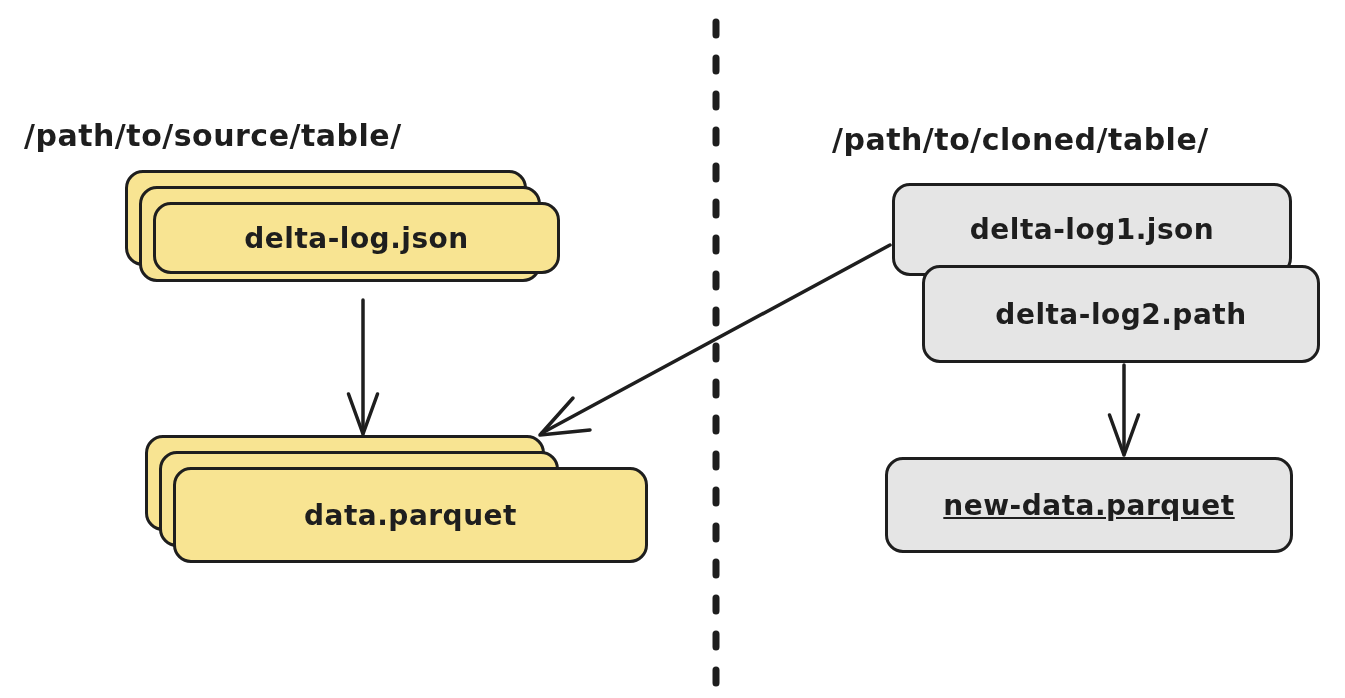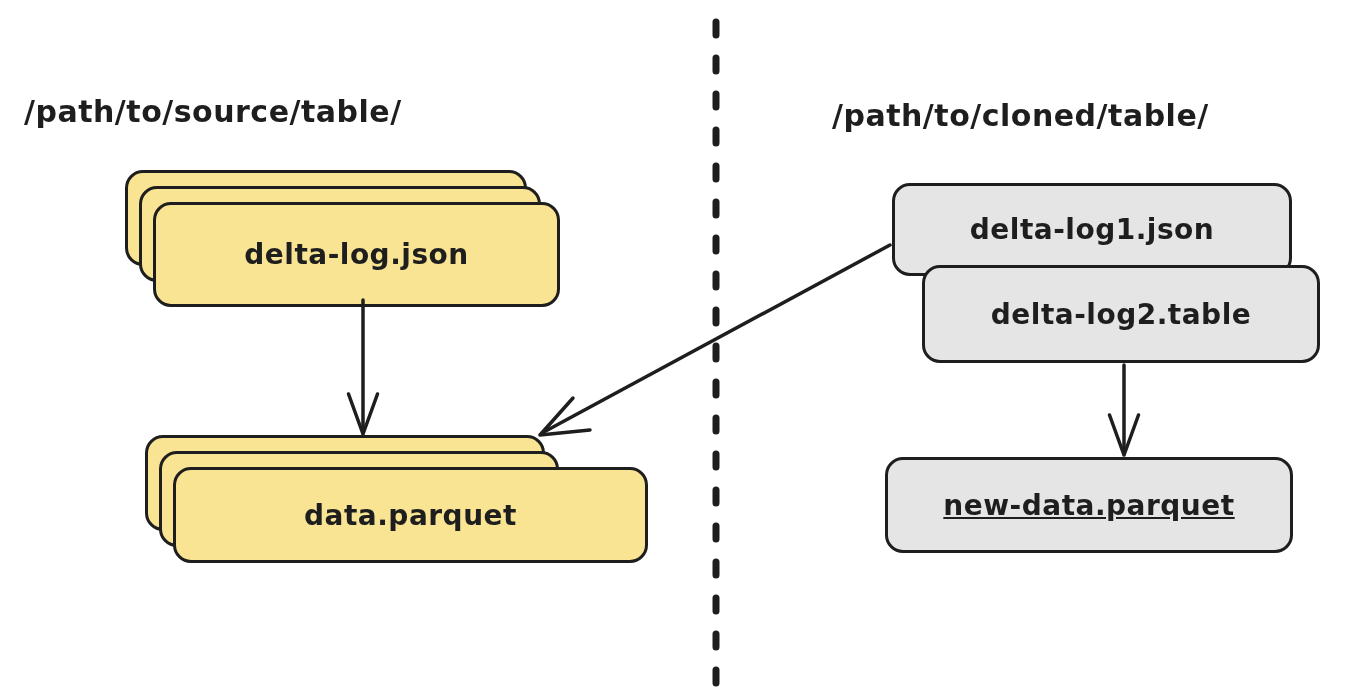--- a/index.html
+++ b/index.html
@@ -16,20 +16,21 @@
     overflow: hidden;
     color: #1e1e1e;
   }
   .path-label {
     position: absolute;
     font-size: 30px;
     font-weight: 600;
     letter-spacing: 0.5px;
     color: #1e1e1e;
     white-space: nowrap;
+    margin-top: 24px;
   }
   .box {
     position: absolute;
     border: 3.5px solid #1e1e1e;
     border-radius: 18px;
     box-sizing: border-box;
     display: flex;
     align-items: center;
     justify-content: center;
   }
@@ -39,21 +40,21 @@
     letter-spacing: 0.5px;
     color: #1e1e1e;
     white-space: nowrap;
   }
   .src-fill   { background: #f8e492; }
   .clone-fill { background: #e5e5e5; }
 
   
   .src-log-back  { left: 125px; top: 170px; width: 402px; height: 96px; }
   .src-log-mid   { left: 139px; top: 186px; width: 402px; height: 96px; }
-  .src-log-front { left: 153px; top: 202px; width: 407px; height: 105px; }
+  .src-log-front { left: 153px; top: 202px; width: 407px; height: 72px; }
 
   
   .src-data-back  { left: 145px; top: 435px; width: 400px; height: 96px; }
   .src-data-mid   { left: 159px; top: 451px; width: 400px; height: 96px; }
   .src-data-front { left: 173px; top: 467px; width: 475px; height: 96px; }
 
   
   .clone-log1    { left: 892px; top: 183px; width: 400px; height: 93px; z-index: 1; }
   .clone-log2    { left: 922px; top: 265px; width: 398px; height: 98px; z-index: 2; }
   .clone-newdata { left: 885px; top: 457px; width: 408px; height: 96px; text-decoration: underline; }
@@ -92,21 +93,21 @@
   <div class="box src-fill src-data-mid"></div>
   <div class="box src-fill src-data-front">
     <span class="box-label">data.parquet</span>
   </div>
 
   <div class="box clone-fill clone-log1">
     <span class="box-label">delta-log1.json</span>
   </div>
 
   <div class="box clone-fill clone-log2">
-    <span class="box-label">delta-log2.table</span>
+    <span class="box-label">delta-log2.path</span>
   </div>
 
   <div class="box clone-fill clone-newdata">
     <span class="box-label">new-data.parquet</span>
   </div>
 
   <svg class="overlay" viewBox="0 0 1345 698">
 
     <line x1="716" y1="22" x2="716" y2="686" class="stroke-line" stroke-width="7" stroke-dasharray="13 23"></line>
 

